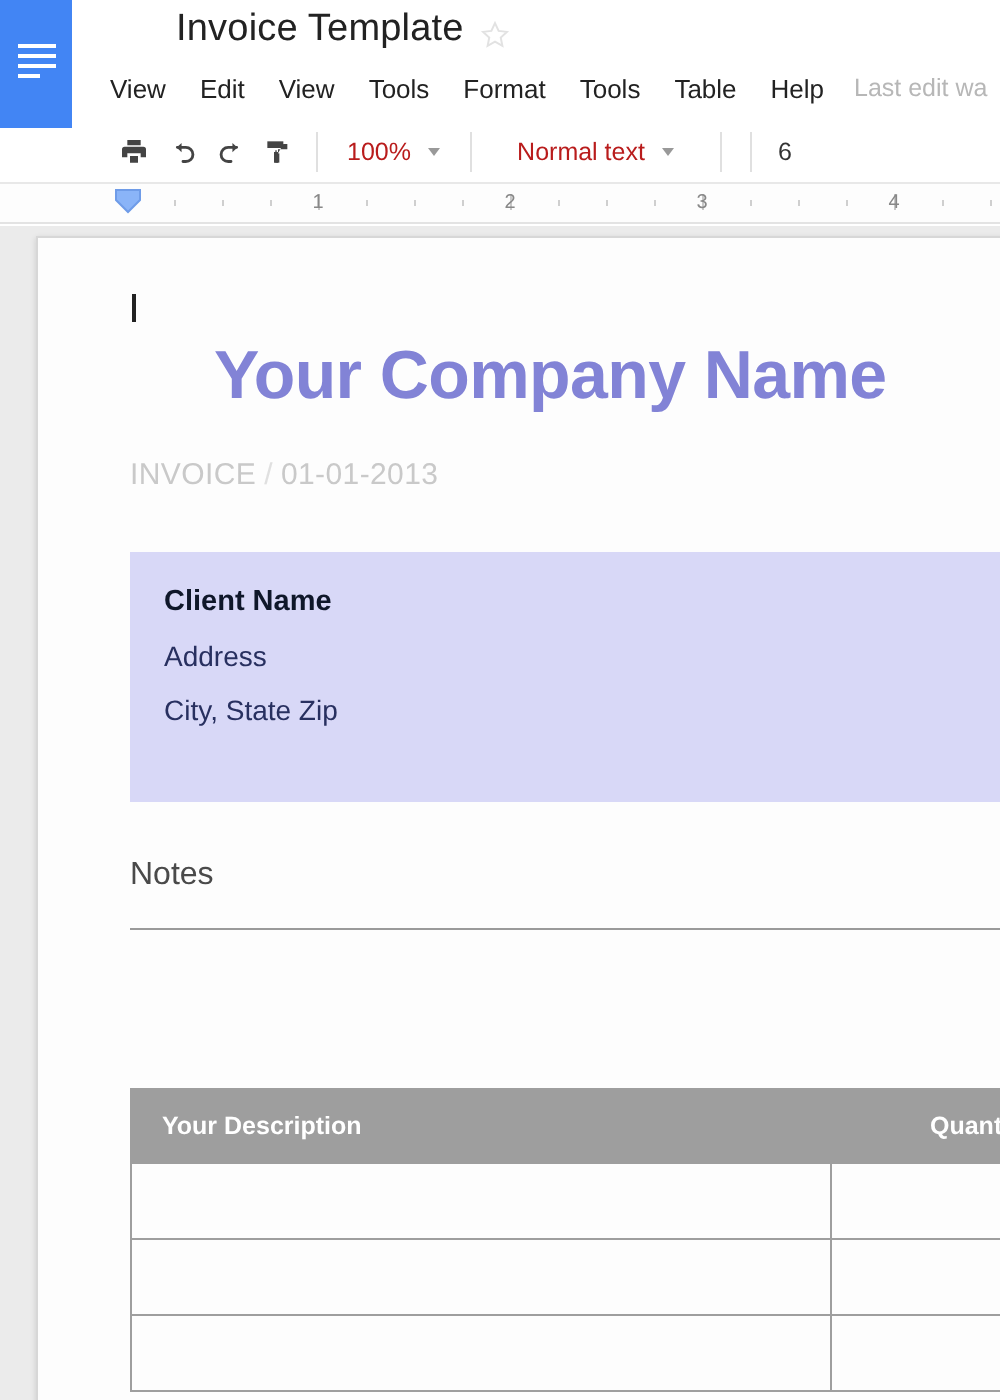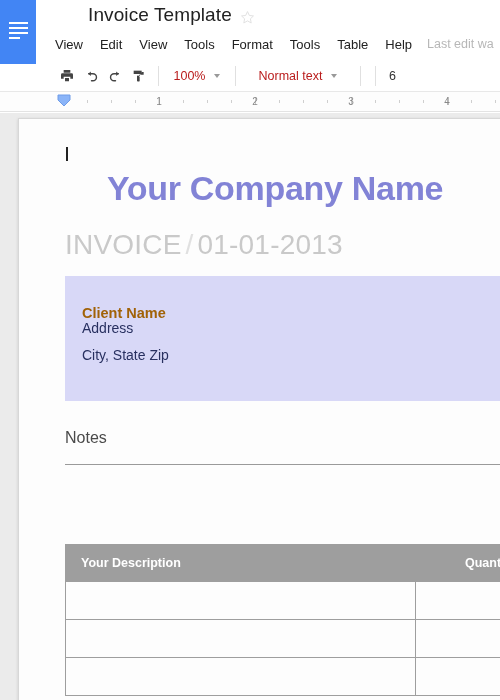--- a/index.html
+++ b/index.html
@@ -124,32 +124,32 @@
     width: 1.5px; height: 14px; background: #222;
   }
 
   .company-name {
     position: absolute; left: 56px; top: 50px;
     font-size: 34px; font-weight: bold; color: #8283d6;
     letter-spacing: -0.3px; white-space: nowrap; margin-left: 32px;
   }
   .invoice-line {
     position: absolute; left: 46px; top: 110px;
-    font-size: 28px; color: #c9c9c9; white-space: nowrap; letter-spacing: .2px;
+    font-size: 15px; color: #c9c9c9; white-space: nowrap; letter-spacing: .2px;
   }
   .invoice-line .sep { color: #e0e0e0; padding: 0 4px; }
 
   .client-box {
     position: absolute; left: 46px; top: 157px;
     width: 490px; height: 125px;
     background: #d8d8f7;
   }
   .client-name {
-    position: absolute; left: 17px; top: 29px;
-    font-size: 14.5px; font-weight: bold; color: #a16207;
+    position: absolute; left: 17px; top: 17px;
+    font-size: 14.5px; font-weight: bold; color: #0f172a;
   }
   .client-addr {
     position: absolute; left: 17px; top: 44px;
     font-size: 14px; color: #283060;
   }
   .client-city {
     position: absolute; left: 17px; top: 71px;
     font-size: 14px; color: #283060;
   }
 

